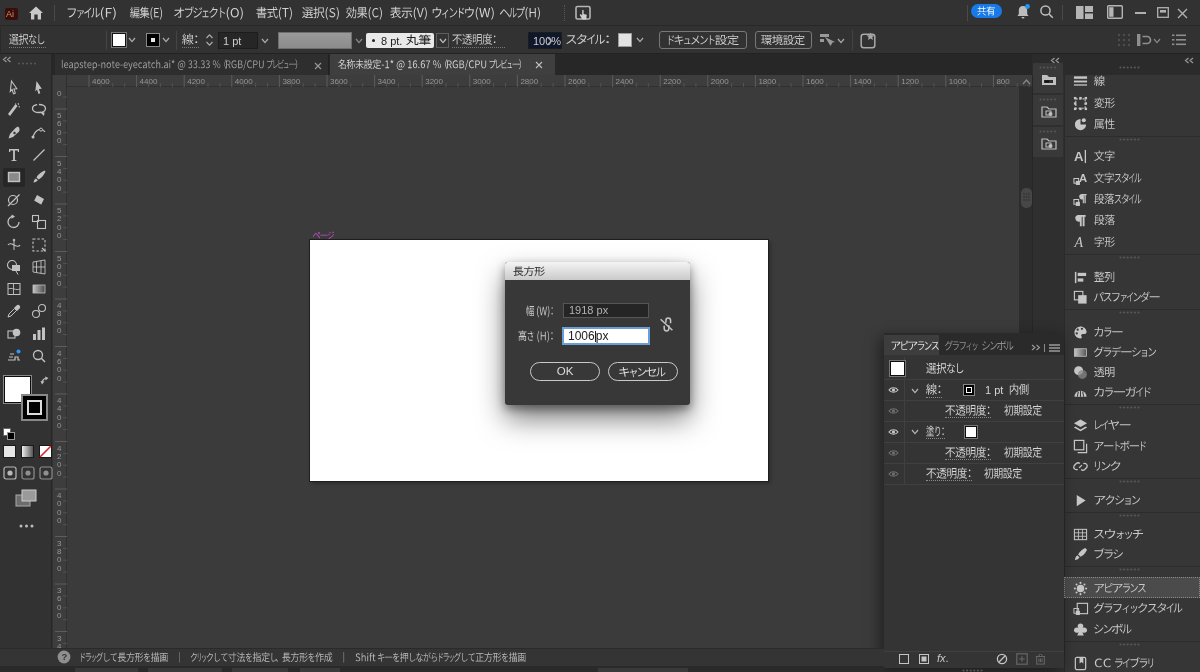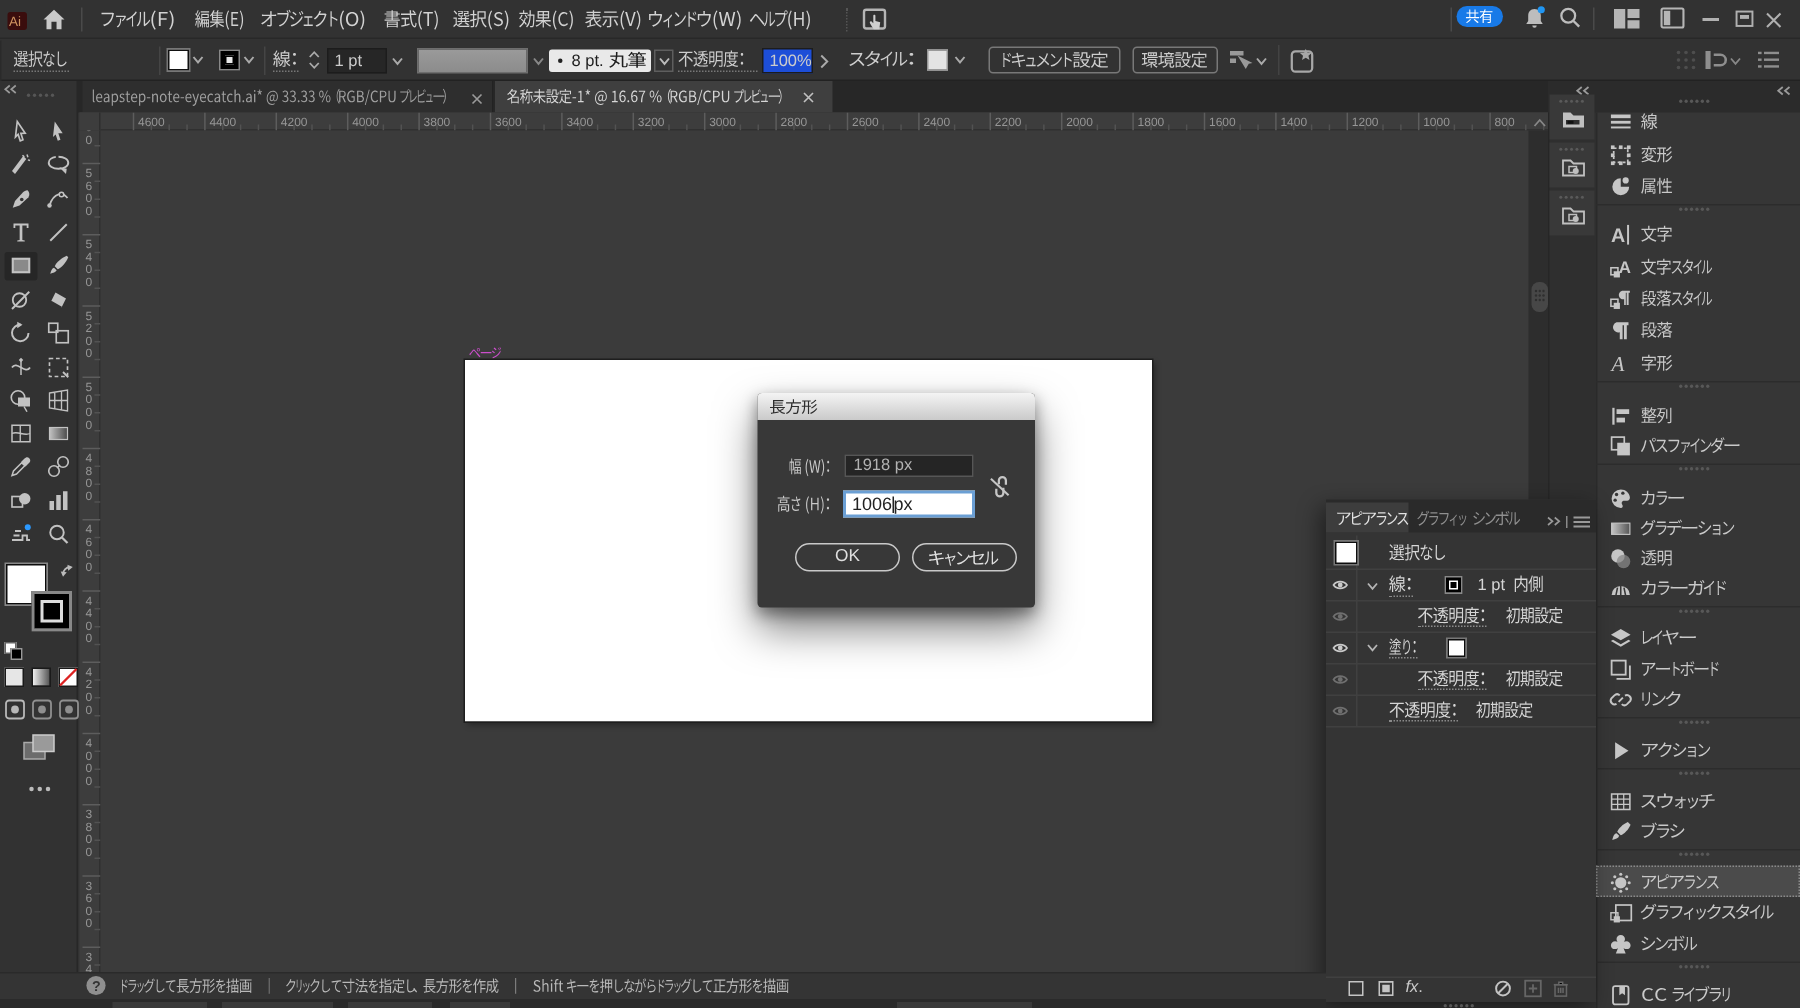--- a/index.html
+++ b/index.html
@@ -144,21 +144,21 @@
     <div class="ab" style="left:436px;top:33px;width:13px;height:15px;border:1px solid #5e5e5e;background:#333"></div>
     <svg class="t" style="left:438.5px;top:38px" width="8" height="6" viewBox="0 0 8 6">
       <path d="M1 1 L4 4.6 L7 1" fill="none" stroke="#bbb" stroke-width="1.3"></path>
     </svg>
     <svg class="t" style="left:452.0px;top:31.3px" width="47.0" height="15.8" viewBox="0 -12.72 47.00 15.84">
       <g transform="scale(0.9146 1)">
         <path d="M6.2 -5.7C7.6 -4.8 9.3 -3.4 10.1 -2.4L10.8 -3.1C10 -4.1 8.2 -5.4 6.8 -6.3ZM0.6 -9.2V-8.3H5.7C4.5 -6.3 2.6 -4.2 0.3 -3.1C0.5 -2.9 0.7 -2.5 0.9 -2.3C2.5 -3.1 3.9 -4.4 5 -5.8V0.9H6V-7C6.3 -7.4 6.5 -7.9 6.8 -8.3H10.5V-9.2ZM11.4 -9.3C12.1 -8.7 12.9 -7.8 13.3 -7.2L14 -7.8C13.6 -8.4 12.8 -9.2 12.1 -9.8ZM13.6 -5.3H11.3V-4.5H12.8V-1.4C12.3 -0.9 11.7 -0.4 11.2 -0L11.7 0.9C12.2 0.3 12.8 -0.2 13.3 -0.7C14 0.3 15 0.7 16.6 0.7C17.9 0.8 20.3 0.8 21.6 0.7C21.6 0.4 21.8 0 21.9 -0.2C20.5 -0.1 17.8 -0 16.5 -0.1C15.2 -0.2 14.2 -0.6 13.6 -1.5ZM20.7 -9.9C19.3 -9.6 16.8 -9.4 14.8 -9.3C14.8 -9.1 14.9 -8.8 14.9 -8.6C15.8 -8.7 16.7 -8.7 17.6 -8.8V-7.9H14.4V-7.2H17.1C16.3 -6.3 15.1 -5.5 14 -5.1C14.2 -4.9 14.4 -4.7 14.6 -4.5C15.6 -4.9 16.8 -5.8 17.6 -6.7V-5.1H18.5V-6.8C19.2 -5.8 20.4 -5 21.4 -4.6C21.6 -4.8 21.8 -5.1 22 -5.2C20.9 -5.6 19.7 -6.3 19 -7.2H21.8V-7.9H18.5V-8.9C19.5 -9 20.5 -9.1 21.3 -9.3ZM15.3 -4.8V-4.1H16.7C16.5 -2.8 16 -1.9 14.4 -1.4C14.6 -1.2 14.8 -0.9 14.9 -0.7C16.7 -1.4 17.3 -2.5 17.5 -4.1H18.9C18.8 -3.6 18.7 -3.2 18.6 -2.8L19.3 -2.7L19.4 -3.1H20.5C20.4 -2.2 20.3 -1.8 20.2 -1.6C20.1 -1.5 20 -1.5 19.8 -1.5C19.6 -1.5 19.1 -1.5 18.5 -1.6C18.6 -1.4 18.7 -1.1 18.7 -0.9C19.3 -0.9 19.9 -0.9 20.1 -0.9C20.4 -0.9 20.6 -0.9 20.8 -1.1C21.1 -1.4 21.2 -2 21.4 -3.4C21.4 -3.5 21.4 -3.7 21.4 -3.7H19.6L19.8 -4.8ZM25.7 -5.4V-3H23.6V-5.4ZM25.7 -6.2H23.6V-8.5H25.7ZM22.8 -9.3V-1.1H23.6V-2.2H26.5V-9.3ZM31.7 -8.7V-6.6H28.5V-8.7ZM27.6 -9.6V-5.3C27.6 -3.4 27.4 -1.1 25.5 0.4C25.6 0.6 26 0.9 26.1 1C27.4 -0 28 -1.5 28.3 -2.9H31.7V-0.2C31.7 -0 31.6 0.1 31.4 0.1C31.2 0.1 30.5 0.1 29.7 0C29.8 0.3 30 0.7 30 0.9C31 0.9 31.7 0.9 32 0.8C32.4 0.6 32.5 0.3 32.5 -0.2V-9.6ZM31.7 -5.8V-3.7H28.4C28.4 -4.2 28.5 -4.8 28.5 -5.3V-5.8ZM37.3 -7.8V-6.7H35.5V-6H37.3V-4H41.8V-6H43.7V-6.7H41.8V-7.8H41V-6.7H38.2V-7.8ZM41 -6V-4.7H38.2V-6ZM41.6 -2.5C41.1 -1.8 40.5 -1.3 39.7 -0.9C38.9 -1.4 38.2 -1.9 37.8 -2.5ZM35.6 -3.2V-2.5H37.4L36.9 -2.3C37.4 -1.6 38 -1 38.8 -0.6C37.7 -0.2 36.4 0.1 35.2 0.2C35.3 0.4 35.5 0.7 35.6 1C37 0.8 38.4 0.5 39.6 -0.1C40.7 0.4 42 0.8 43.4 1C43.6 0.8 43.8 0.4 44 0.2C42.7 0.1 41.6 -0.2 40.6 -0.6C41.5 -1.1 42.3 -1.9 42.9 -3L42.3 -3.3L42.2 -3.2ZM34.3 -8.9V-5.4C34.3 -3.7 34.2 -1.2 33.2 0.5C33.4 0.6 33.8 0.8 34 1C35 -0.8 35.1 -3.6 35.1 -5.4V-8.1H43.7V-8.9H39.4V-10.1H38.5V-8.9ZM46.7 -6.5C47.2 -6.5 47.6 -6.9 47.6 -7.4C47.6 -8 47.2 -8.3 46.7 -8.3C46.2 -8.3 45.8 -8 45.8 -7.4C45.8 -6.9 46.2 -6.5 46.7 -6.5ZM46.7 -0.6C47.2 -0.6 47.6 -1 47.6 -1.5C47.6 -2.1 47.2 -2.5 46.7 -2.5C46.2 -2.5 45.8 -2.1 45.8 -1.5C45.8 -1 46.2 -0.6 46.7 -0.6Z" fill="#cdcdcd"></path>
       </g>
     </svg>
     <div class="ab" style="left:452px;top:47px;width:53px;border-top:1px dotted #777"></div>
-    <div class="ab" style="left:508px;top:32px;width:34px;height:17px;background:#1d4ed8;border:1px solid #1c1c1c;color:#ccc;font-size:11px;line-height:16px;padding-left:4px">100%</div>
+    <div class="ab" style="left:528px;top:32px;width:34px;height:17px;background:#0f172a;border:1px solid #1c1c1c;color:#ccc;font-size:11px;line-height:16px;padding-left:4px">100%</div>
     <svg class="t" style="left:546px;top:36px" width="7" height="10" viewBox="0 0 7 10">
       <path d="M1.5 1 L5.5 5 L1.5 9" fill="none" stroke="#aaa" stroke-width="1.3"></path>
     </svg>
     <svg class="t" style="left:566.0px;top:31.3px" width="47.0" height="15.8" viewBox="0 -12.72 47.00 15.84">
       <g transform="scale(1.3204 1)">
         <path d="M6.8 -8 6.4 -8.5C6.2 -8.4 5.9 -8.4 5.6 -8.4C5.3 -8.4 2.3 -8.4 1.9 -8.4C1.6 -8.4 1.1 -8.4 1 -8.5V-7.4C1.1 -7.4 1.6 -7.4 1.9 -7.4C2.3 -7.4 5.3 -7.4 5.7 -7.4C5.4 -6.4 4.7 -5 4.1 -4.1C3.1 -2.7 1.7 -1.3 0.1 -0.5L0.7 0.3C2.2 -0.5 3.5 -1.9 4.5 -3.2C5.5 -2.1 6.5 -0.7 7.1 0.3L7.8 -0.4C7.2 -1.3 6 -2.9 5 -4C5.7 -5.1 6.3 -6.5 6.6 -7.5C6.7 -7.7 6.8 -7.9 6.8 -8ZM12.4 -9.4 11.5 -9.8C11.4 -9.5 11.2 -9 11.1 -8.8C10.7 -7.7 9.7 -5.9 8 -4.6L8.6 -4C9.7 -4.9 10.6 -6.1 11.3 -7.2H14.6C14.4 -6.2 13.9 -4.9 13.2 -3.9C12.6 -4.5 11.8 -5 11.2 -5.5L10.6 -4.8C11.3 -4.4 12 -3.7 12.7 -3.1C11.8 -1.9 10.6 -0.8 8.9 -0.2L9.6 0.5C11.3 -0.2 12.5 -1.3 13.4 -2.5C13.8 -2.1 14.1 -1.8 14.4 -1.4L15 -2.3C14.7 -2.6 14.3 -2.9 13.9 -3.3C14.6 -4.5 15.2 -5.9 15.4 -7C15.5 -7.2 15.6 -7.5 15.7 -7.7L15 -8.2C14.9 -8.1 14.6 -8.1 14.4 -8.1H11.7L11.9 -8.5C12 -8.7 12.2 -9.1 12.4 -9.4ZM15.9 -4.3 16.2 -3.4C17.3 -3.9 18.3 -4.6 19.1 -5.4V-0.9C19.1 -0.5 19.1 0.1 19.1 0.4H19.8C19.8 0.1 19.8 -0.5 19.8 -0.9V-6C20.6 -6.8 21.3 -7.7 21.9 -8.7L21.4 -9.4C20.8 -8.4 20.1 -7.4 19.3 -6.6C18.4 -5.7 17.2 -4.9 15.9 -4.3ZM25.8 -0.3 26.2 0.3C26.3 0.2 26.4 0.1 26.5 0C27.5 -0.7 28.7 -1.9 29.5 -3.3L29.1 -4.1C28.4 -2.8 27.3 -1.7 26.5 -1.2C26.5 -1.6 26.5 -7.4 26.5 -8.1C26.5 -8.6 26.6 -8.9 26.6 -9H25.8C25.8 -8.9 25.8 -8.6 25.8 -8.1C25.8 -7.4 25.8 -1.5 25.8 -0.9C25.8 -0.7 25.8 -0.4 25.8 -0.3ZM21.8 -0.3 22.5 0.3C23.2 -0.5 23.7 -1.7 24 -3C24.2 -4.2 24.3 -6.8 24.3 -8.1C24.3 -8.5 24.3 -8.8 24.3 -9H23.5C23.5 -8.7 23.6 -8.4 23.6 -8.1C23.6 -6.8 23.6 -4.4 23.3 -3.3C23.1 -2.1 22.5 -1 21.8 -0.3ZM31.6 -6.5C32 -6.5 32.5 -6.9 32.5 -7.4C32.5 -8 32 -8.3 31.6 -8.3C31.1 -8.3 30.6 -8 30.6 -7.4C30.6 -6.9 31.1 -6.5 31.6 -6.5ZM31.6 -0.6C32 -0.6 32.5 -1 32.5 -1.5C32.5 -2.1 32 -2.5 31.6 -2.5C31.1 -2.5 30.6 -2.1 30.6 -1.5C30.6 -1 31.1 -0.6 31.6 -0.6Z" fill="#cdcdcd"></path>
       </g>
     </svg>
     <div class="ab" style="left:618px;top:33px;width:14px;height:14px;background:#e3e3e3;border:1px solid #999"></div>
     <svg class="t" style="left:636px;top:37px" width="8" height="6" viewBox="0 0 8 6">

